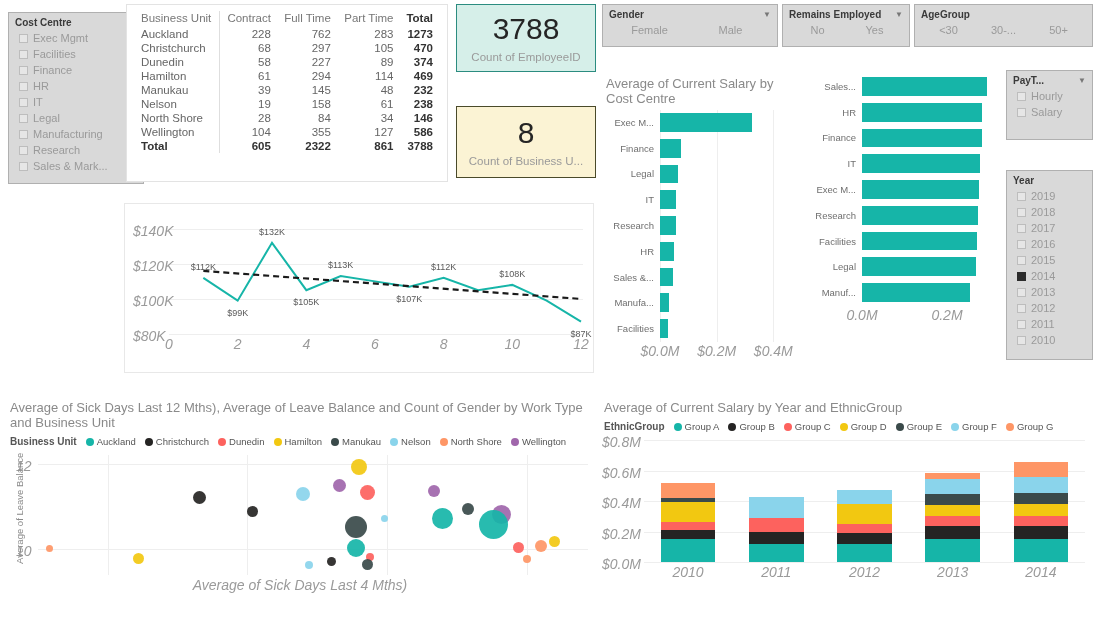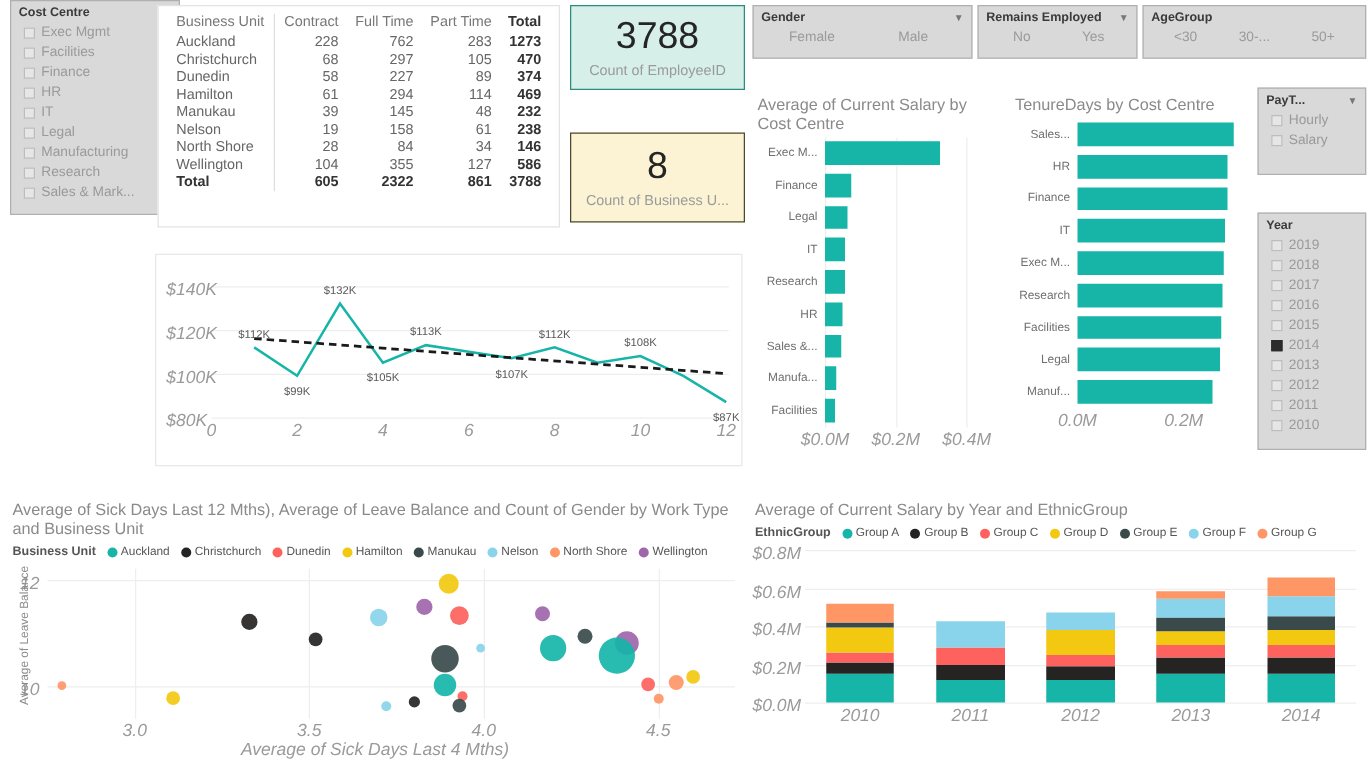--- a/index.html
+++ b/index.html
@@ -77,21 +77,21 @@
 
   .vaxname { font-size:9.5px; color:#8a8a8a; white-space:nowrap;
              transform:rotate(-90deg); transform-origin:left top; }
   .grid-v { position:absolute; width:1px; background:#eeeeee; top:0; bottom:0; }
   .bubble { position:absolute; border-radius:50%; }
   .seg { width:100%; position:absolute; }
 </style>
 </head>
 <body>
 
-<div class="abs slicer" style="left:8px; top:0; width:136px; height:172px;">
+<div class="abs slicer" style="left:8px; top:12px; width:136px; height:172px;">
   <div class="slicer-hdr">
     <span>Cost Centre</span>
   </div>
   <div>
     <div class="slicer-item">
         <span class="cb"></span>
         <span>Exec Mgmt</span>
       </div>
     <div class="slicer-item">
         <span class="cb"></span>
@@ -355,21 +355,20 @@
       <div style="position:absolute;left:56px;top:209.22222222222223px;width:7.933333333333334px;height:18.77777777777778px;background:#16b5a8;"></div>
     </div>
   <div id="bars1x" style="position:relative; height:14px;">
       <div class="axlbl" style="position:absolute;left:56px;top:1px;transform:translateX(-50%);">$0.0M</div>
       <div class="axlbl" style="position:absolute;left:112.66666666666667px;top:1px;transform:translateX(-50%);">$0.2M</div>
       <div class="axlbl" style="position:absolute;left:169.33333333333334px;top:1px;transform:translateX(-50%);">$0.4M</div>
     </div>
 </div>
 
 <div class="abs viz" style="left:810px; top:74px; width:192px; height:286px;">
-  <div class="viz-title" style="padding:2px 0 4px 2px;">TenureDays by Cost Centre</div>
   <div id="bars2" style="position:relative; height:232px;">
       <div class="cat" style="position:absolute;left:0;top:6.888888888888889px;width:46px;">Sales...</div>
       <div style="position:absolute;left:52px;top:3px;width:124.52499999999999px;height:18.77777777777778px;background:#16b5a8;"></div>
       <div class="cat" style="position:absolute;left:0;top:32.66666666666667px;width:46px;">HR</div>
       <div style="position:absolute;left:52px;top:28.77777777777778px;width:120.27499999999999px;height:18.77777777777778px;background:#16b5a8;"></div>
       <div class="cat" style="position:absolute;left:0;top:58.44444444444444px;width:46px;">Finance</div>
       <div style="position:absolute;left:52px;top:54.55555555555556px;width:120.27499999999999px;height:18.77777777777778px;background:#16b5a8;"></div>
       <div class="cat" style="position:absolute;left:0;top:84.22222222222223px;width:46px;">IT</div>
       <div style="position:absolute;left:52px;top:80.33333333333334px;width:118.15px;height:18.77777777777778px;background:#16b5a8;"></div>
       <div class="cat" style="position:absolute;left:0;top:110px;width:46px;">Exec M...</div>
@@ -486,26 +485,20 @@
       <div class="bubble" style="left:390.44670050761425px;top:30.42857142857143px;width:12px;height:12px;background:#a066ab;opacity:.92;"></div>
       <div class="bubble" style="left:394.3223350253808px;top:52.928571428571395px;width:21px;height:21px;background:#16b5a8;opacity:.92;"></div>
       <div class="bubble" style="left:423.94923857868025px;top:47.5714285714286px;width:12px;height:12px;background:#3a4a4a;opacity:.92;"></div>
       <div class="bubble" style="left:453.9517766497463px;top:49.64285714285712px;width:19px;height:19px;background:#a066ab;opacity:.92;"></div>
       <div class="bubble" style="left:440.57614213197974px;top:54.928571428571416px;width:29px;height:29px;background:#16b5a8;opacity:.92;"></div>
       <div class="bubble" style="left:474.70304568527916px;top:86.64285714285711px;width:11px;height:11px;background:#fd625e;opacity:.92;"></div>
       <div class="bubble" style="left:484.57868020304574px;top:99.71428571428575px;width:8px;height:8px;background:#fe9666;opacity:.92;"></div>
       <div class="bubble" style="left:496.53807106598987px;top:85.28571428571428px;width:12px;height:12px;background:#fe9666;opacity:.92;"></div>
       <div class="bubble" style="left:510.99746192893394px;top:81.07142857142858px;width:11px;height:11px;background:#f2c811;opacity:.92;"></div>
     </div>
-  <div id="scatx" style="position:relative; margin-left:34px; margin-right:8px; height:14px;">
-      <div class="axlbl" style="position:absolute;left:69.79695431472082px;top:1px;transform:translateX(-50%);">3.0</div>
-      <div class="axlbl" style="position:absolute;left:209.39086294416245px;top:1px;transform:translateX(-50%);">3.5</div>
-      <div class="axlbl" style="position:absolute;left:348.9847715736041px;top:1px;transform:translateX(-50%);">4.0</div>
-      <div class="axlbl" style="position:absolute;left:488.57868020304574px;top:1px;transform:translateX(-50%);">4.5</div>
-    </div>
   <div class="axlbl" style="text-align:center; margin-top:2px;">Average of Sick Days Last 4 Mths)</div>
   <div class="vaxname" style="position:absolute; left:10px; top:168px;">Average of Leave Balance</div>
   <div id="scaty"></div>
 </div>
 
 <div class="abs viz" style="left:600px; top:396px; width:493px; height:214px;">
   <div class="viz-title" style="padding:4px 0 6px 4px;">Average of Current Salary by Year and EthnicGroup</div>
   <div class="legend" id="stacklegend" style="padding-left:4px;">
     <span class="lg-title">EthnicGroup</span>
   <span class="lgitem">

